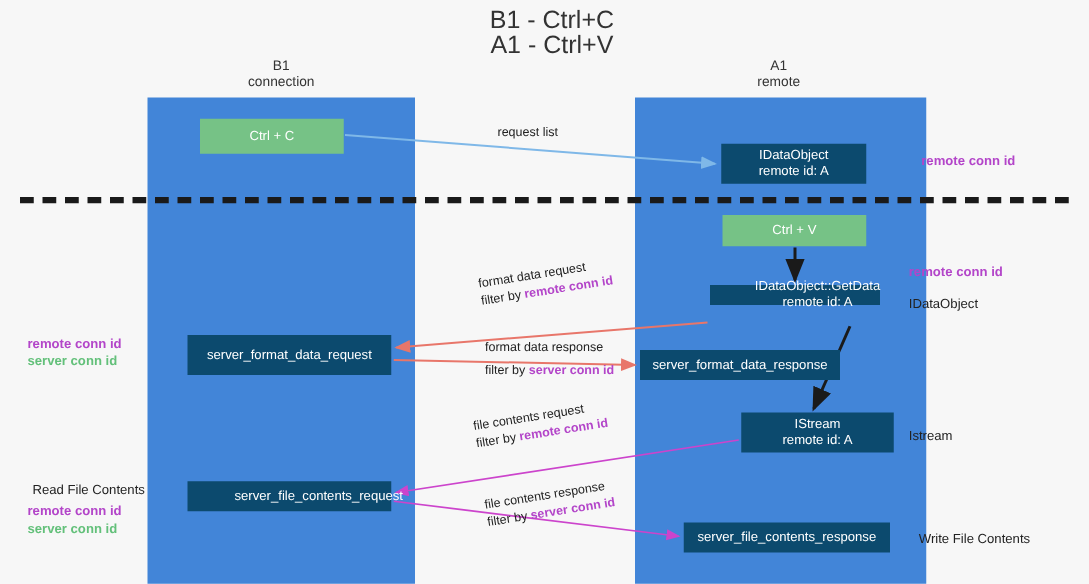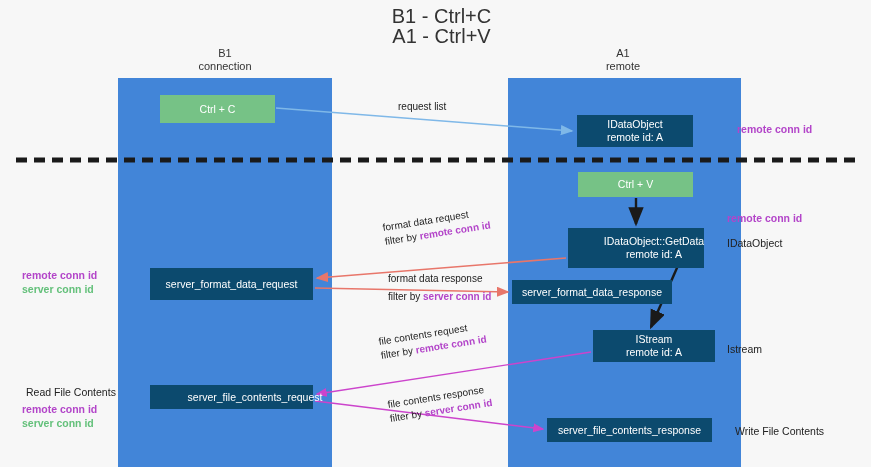--- a/index.html
+++ b/index.html
@@ -34,21 +34,21 @@
     display:flex;flex-direction:column;align-items:center;justify-content:center;
     color:#fff;font-size:10.5px;line-height:13px;
   }
   .box.green{background:#76c286;}
   .box.orange{background:#0c4a6e;}
   .box .l2{font-size:10.5px;}
 
   #box-ctrlc{left:160px;top:95px;width:115px;height:28px;}
   #box-idataobject{left:577px;top:115px;width:116px;height:32px;}
   #box-ctrlv{left:578px;top:172px;width:115px;height:25px;}
-  #box-getdata{left:568px;top:228px;width:136px;height:40px;padding-left:36px;}
+  #box-getdata{left:568px;top:228px;width:136px;height:16px;padding-left:36px;}
   #box-fmt-req{left:150px;top:268px;width:163px;height:32px;}
   #box-fmt-resp{left:512px;top:280px;width:160px;height:24px;}
   #box-istream{left:593px;top:330px;width:122px;height:32px;}
   #box-file-req{left:150px;top:385px;width:163px;height:24px;padding-left:47px;}
   #box-file-resp{left:547px;top:418px;width:165px;height:24px;}
 
   
   .side{position:absolute;font-size:10.5px;line-height:14px;}
   .purple{color:#b345c9;font-weight:bold;}
   .green-t{color:#63c07a;font-weight:bold;}

